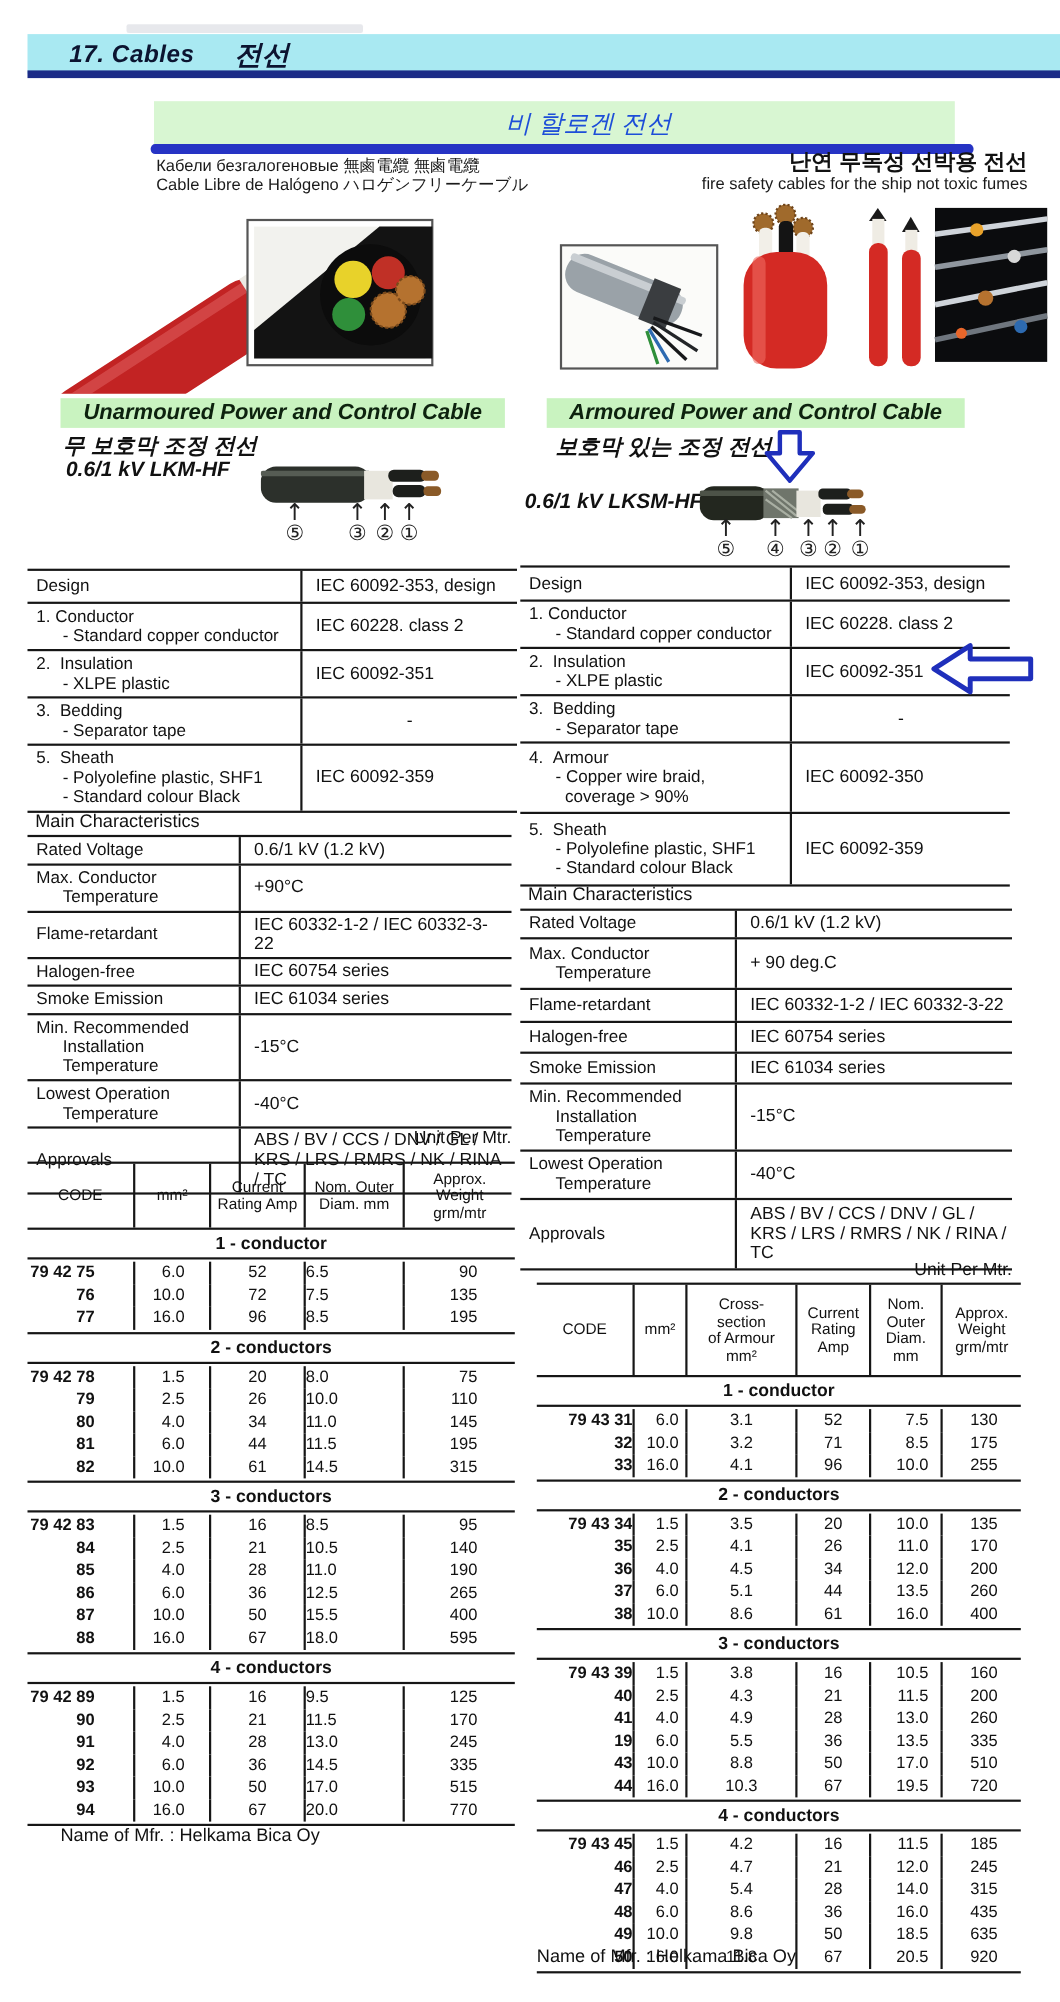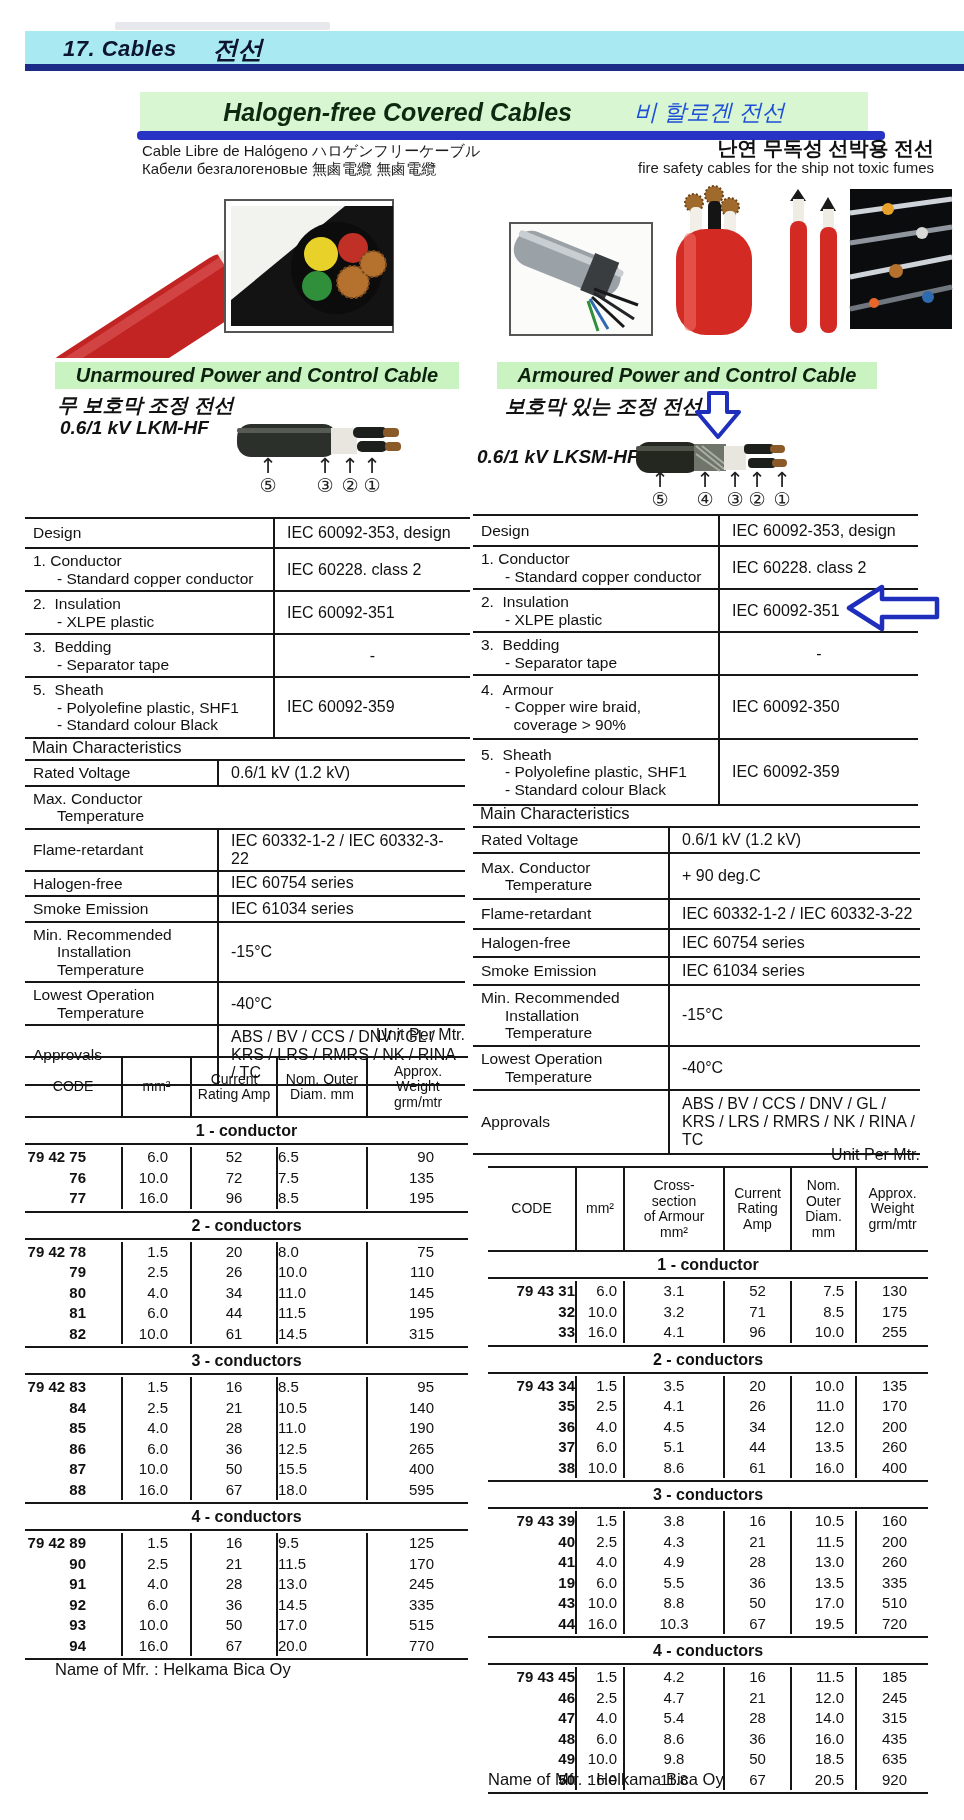--- a/index.html
+++ b/index.html
@@ -148,28 +148,27 @@
 
   <div class="scan-artifact"></div>
 
   <header class="topbar">
     <span class="t-en">17. Cables</span>
     <span class="t-ko">전선</span>
   </header>
   <div class="topbar-line"></div>
 
   <div class="banner">
-    <span class="b-en">Halogen-free Covered Cables</span>
     <span class="b-ko">비 할로겐 전선</span>
   </div>
   <div class="banner-line"></div>
 
   <div class="sub-left">
+    <div>Кабели безгалогеновые 無鹵電纜 無鹵電纜</div>
     <div>Cable Libre de Halógeno ハロゲンフリーケーブル</div>
-    <div>Кабели безгалогеновые 無鹵電纜 無鹵電纜</div>
   </div>
   <div class="sub-right">
     <div class="kr">난연 무독성 선박용 전선</div>
     <div class="en">fire safety  cables for the ship   not toxic fumes</div>
   </div>
 
   <svg id="photos-left" class="photos" width="350" height="168" viewBox="0 0 350 168">
     <g transform="rotate(-33 120 120)">
       <rect x="-30" y="95" width="235" height="62" rx="28" fill="#c22323"></rect>
       <rect x="-30" y="100" width="235" height="10" rx="5" fill="#e06060" opacity=".55"></rect>
@@ -416,20 +415,21 @@
         <div class="kv-label">
           <div class="line">Rated Voltage</div>
         </div>
         <div class="kv-value">0.6/1 kV (1.2 kV)</div>
       </div>
       <div class="kv-row">
         <div class="kv-label">
           <div class="line">Max. Conductor</div>
           <div class="line sub">Temperature</div>
         </div>
+        <div class="kv-value">+90°C</div>
       </div>
       <div class="kv-row">
         <div class="kv-label">
           <div class="line">Flame-retardant</div>
         </div>
         <div class="kv-value">IEC 60332-1-2 / IEC 60332-3-22</div>
       </div>
       <div class="kv-row">
         <div class="kv-label">
           <div class="line">Halogen-free</div>

